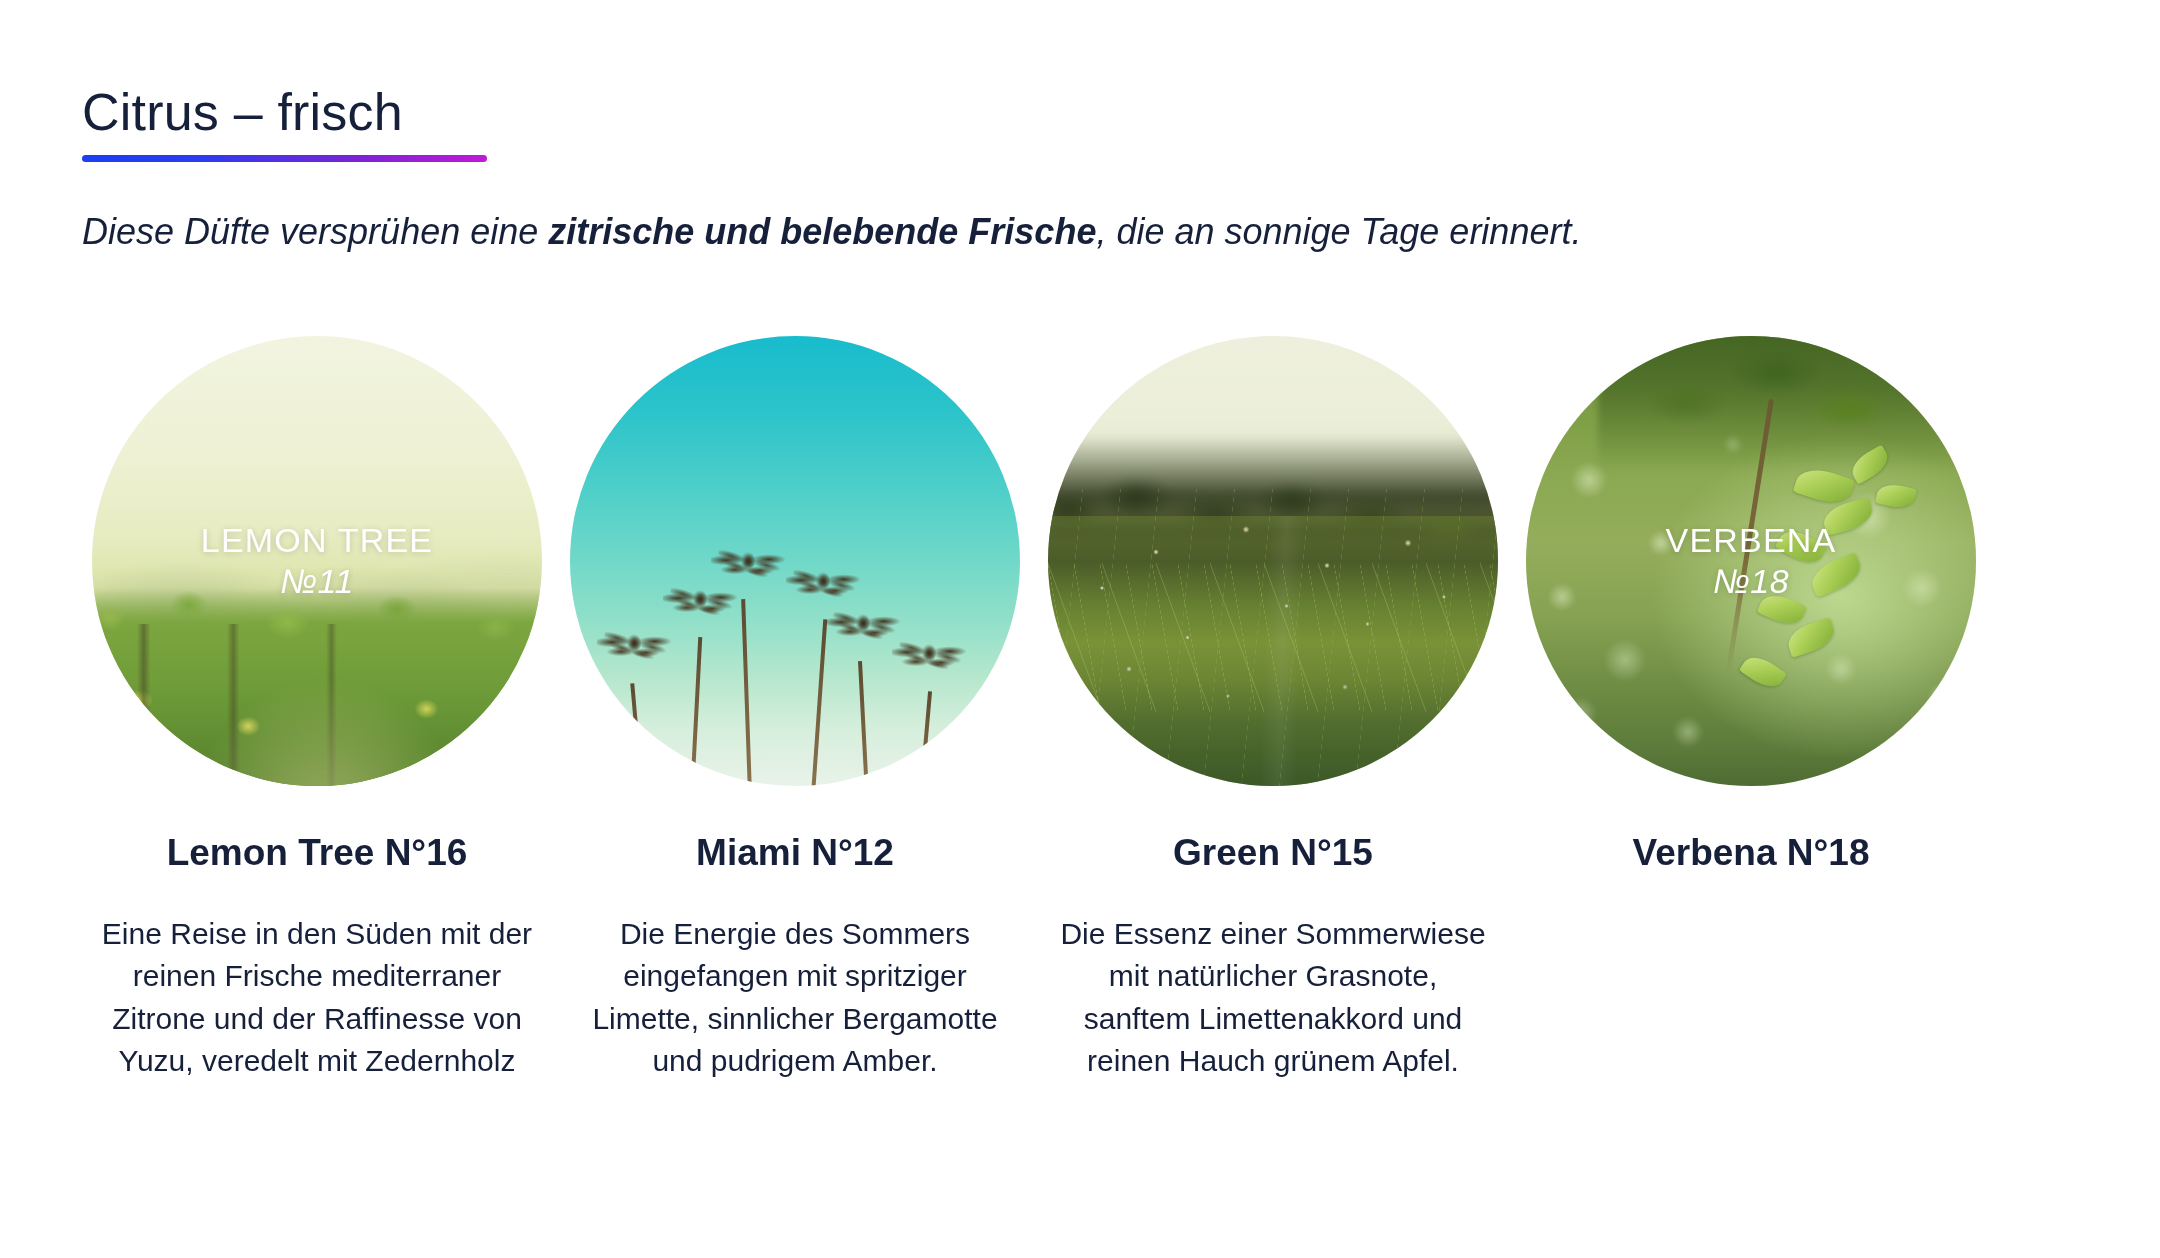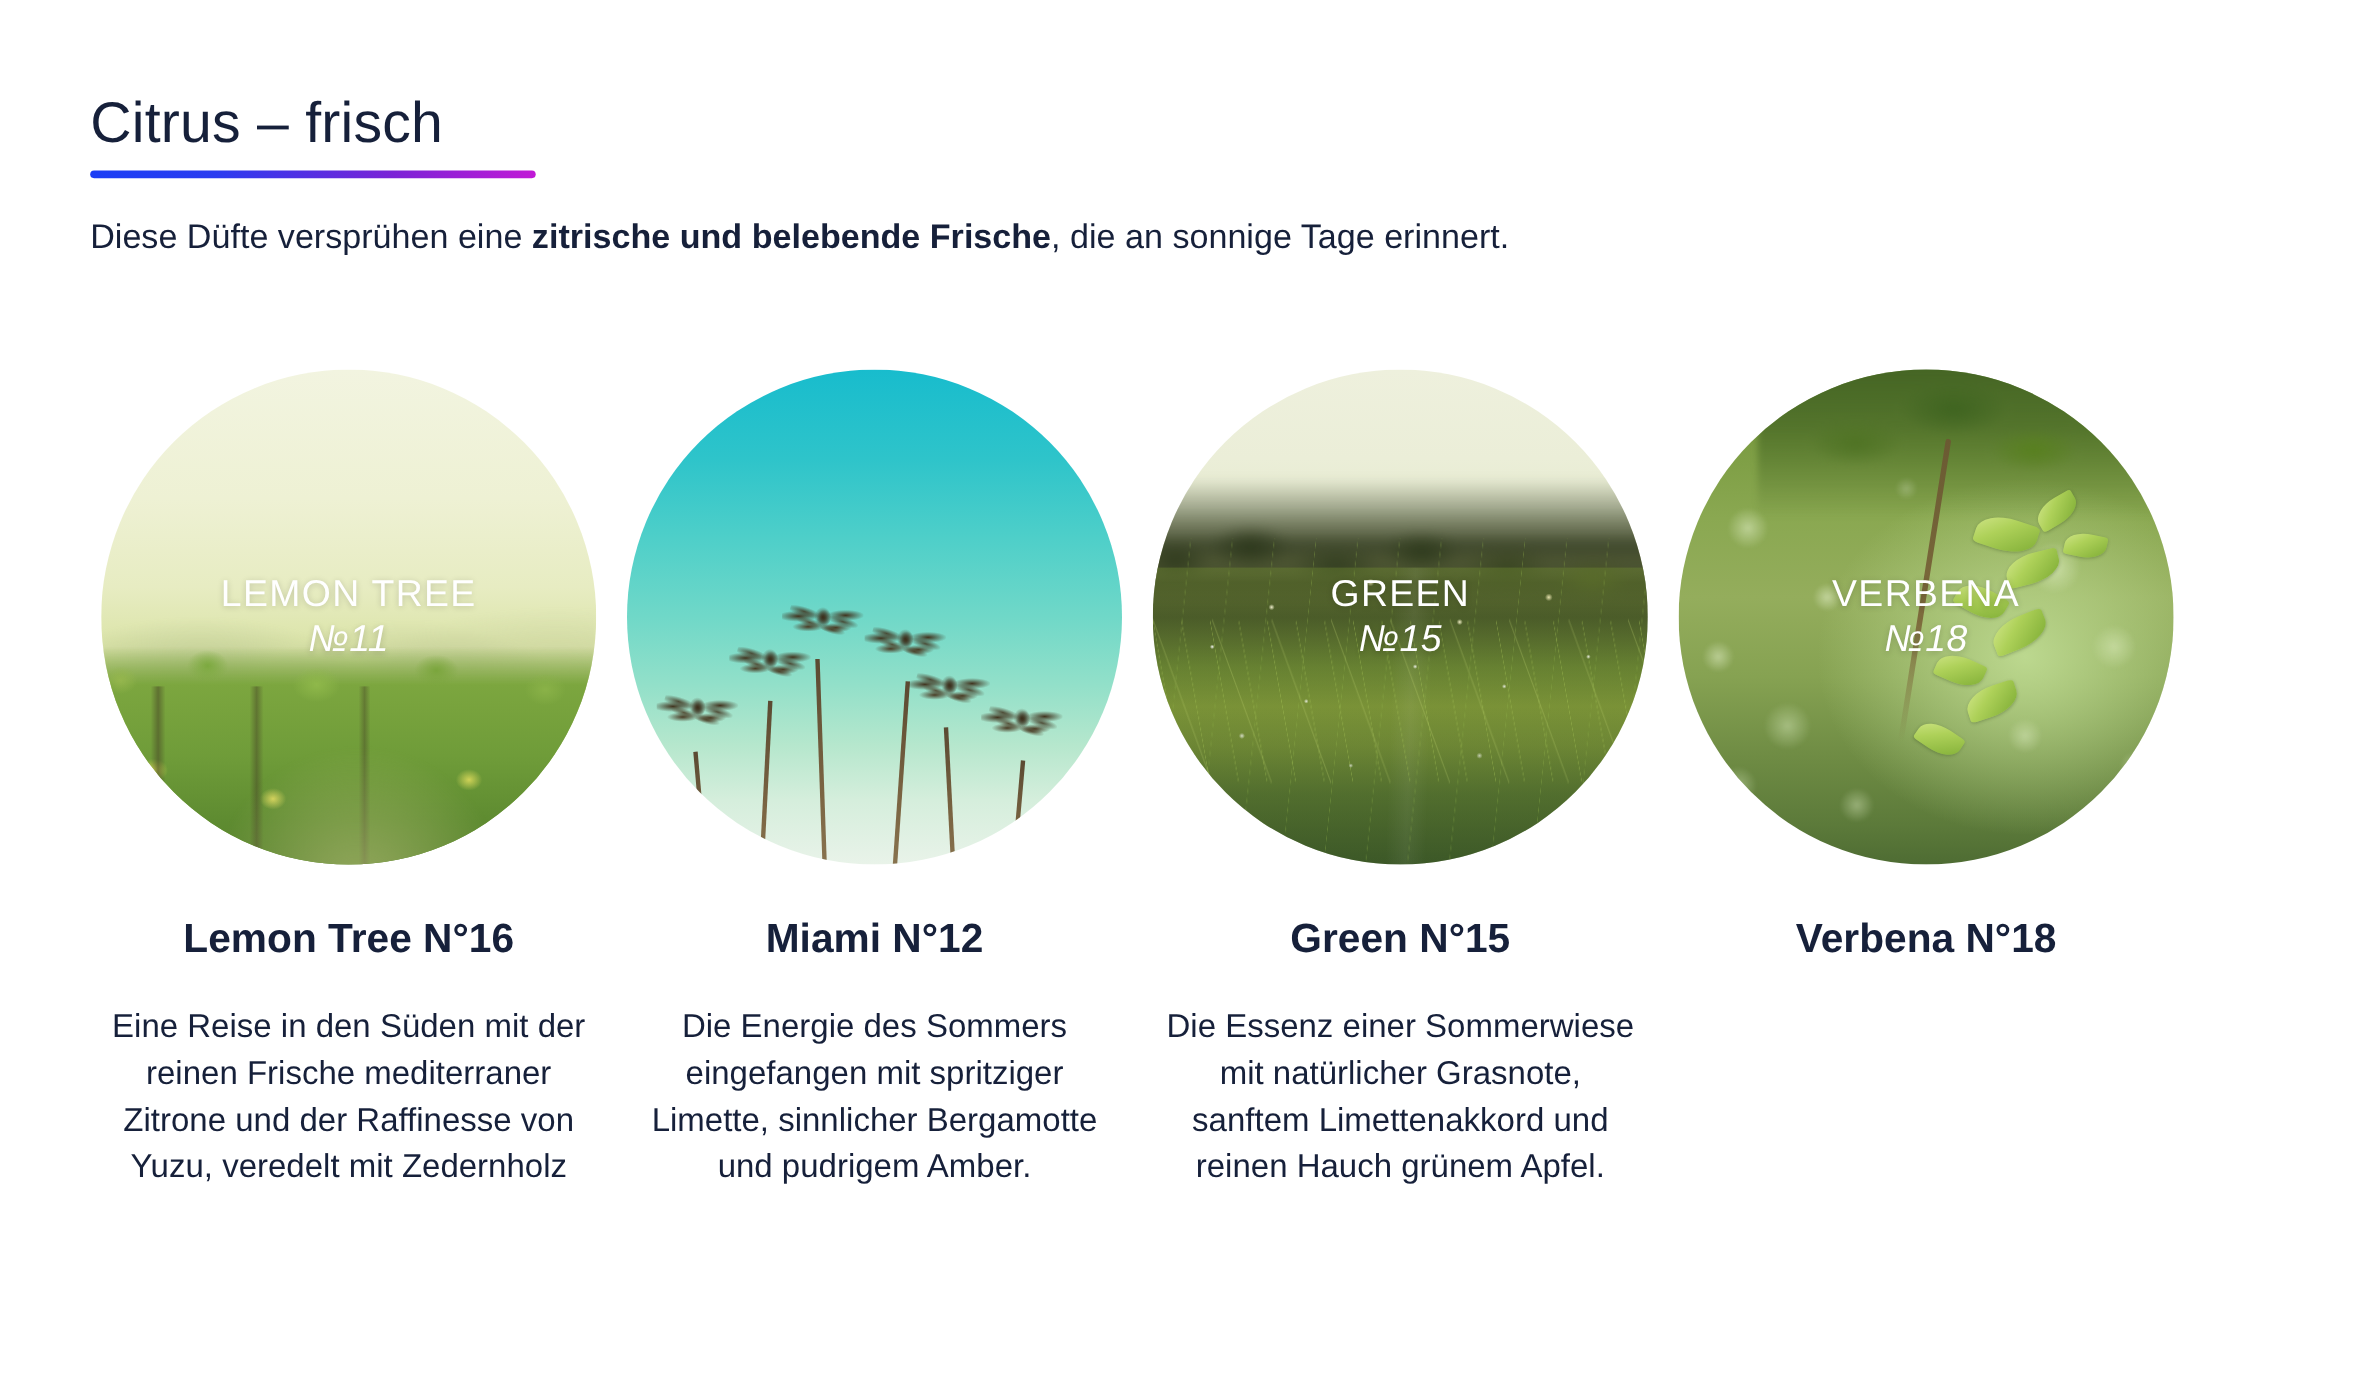--- a/index.html
+++ b/index.html
@@ -41,26 +41,27 @@
     white-space: nowrap;
   }
   .title-rule {
     margin-top: 14px;
     width: 405px;
     height: 7px;
     border-radius: 4px;
     background: linear-gradient(90deg, #1b3ef5 0%, #2a3cf0 28%, #7b23d6 68%, #c11ad6 100%);
   }
   .subtitle {
-    margin-top: 32px;
-    font-size: 31px;
+    margin-top: 46px;
+    font-size: 36px;
     line-height: 1.35;
     font-weight: 400;
     color: #16203a;
     white-space: nowrap;
+    font-style: italic;
   }
   .subtitle b {
     font-weight: 700;
   }
 
   
   .grid {
     position: absolute;
     left: 82px;
     top: 336px;
@@ -416,24 +417,20 @@
     </div>
 
     <div class="card">
       <div class="circle">
         <div class="scene scene-green">
           <div class="treeline"></div>
           <div class="grass"></div>
           <div class="blades"></div>
           <div class="dew"></div>
         </div>
-        <div class="overlay-label">
-          <span>GREEN</span>
-          <span class="num">№15</span>
-        </div>
       </div>
       <div class="card-title">Green N°15</div>
       <div class="card-desc">Die Essenz einer Sommerwiese mit natürlicher Grasnote, sanftem Limettenakkord und reinen Hauch grünem Apfel.</div>
     </div>
 
     <div class="card">
       <div class="circle">
         <div class="scene scene-verbena">
           <div class="bokeh"></div>
           <div class="canopy-top"></div>

